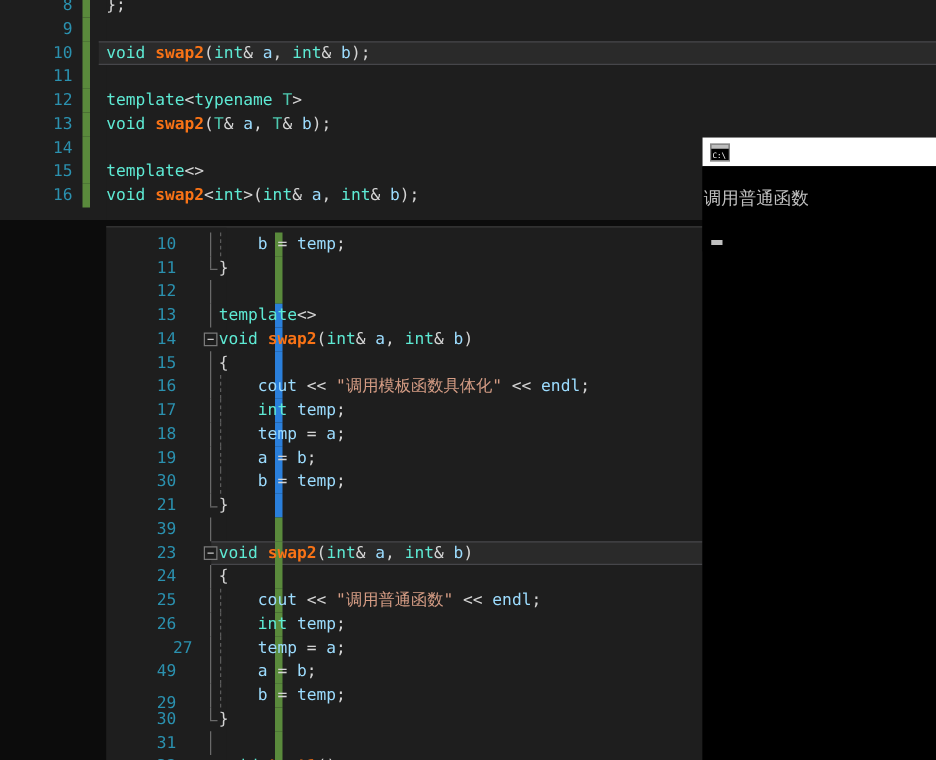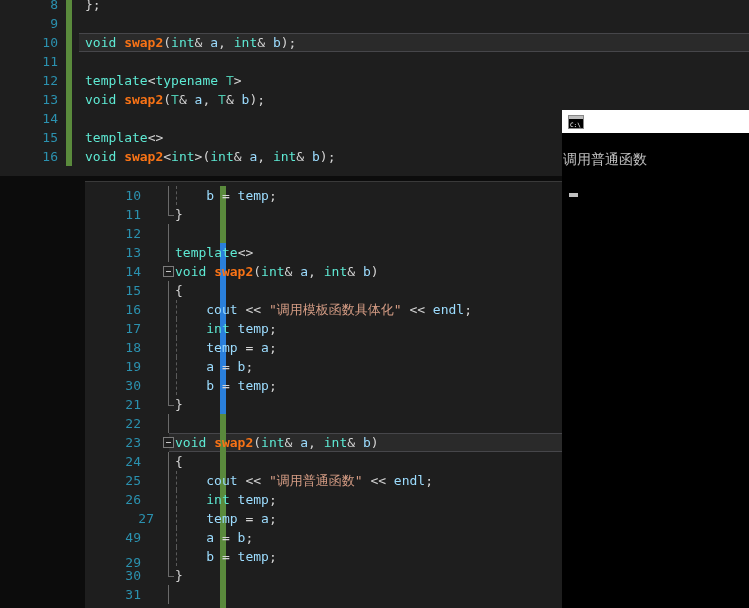--- a/index.html
+++ b/index.html
@@ -173,21 +173,21 @@
         <div class="linenum" style="top: 194px; left: 18px;">30</div>
         <div class="changebar chg-blue" style="top: 194px; height: 19px; left: 135px;"></div>
         <div class="guide-v" style="top: 194px; height: 19px; left: 83px;"></div>
         <div class="indent-guide" style="top: 194px; height: 19px; left: 91px;"></div>
         <div class="code" style="top: 194px; left: 121.28px;"><span class="id">b</span><span class="op"> = </span><span class="id">temp</span><span class="pun">;</span></div>
         <div class="linenum" style="top: 213px; left: 18px;">21</div>
         <div class="changebar chg-blue" style="top: 213px; height: 19px; left: 135px;"></div>
         <div class="guide-v" style="top: 213px; height: 10px; left: 83px;"></div>
         <div class="guide-elbow" style="top: 223px; left: 83px;"></div>
         <div class="code" style="top: 213px; left: 90px;"><span class="pun">}</span></div>
-        <div class="linenum" style="top: 232px; left: 18px;">22</div>
+        <div class="linenum" style="top: 232px; left: 18px;">39</div>
         <div class="changebar chg-green" style="top: 232px; height: 19px; left: 135px;"></div>
         <div class="guide-v" style="top: 232px; height: 19px; left: 83px;"></div>
         <div class="cur-line" style="top: 251px; left: 84px; width: 393px;"></div>
         <div class="linenum" style="top: 251px; left: 18px;">23</div>
         <div class="changebar chg-green" style="top: 251px; height: 19px; left: 135px;"></div>
         <div class="fold" style="top: 255px; left: 78px;"></div>
         <div class="code" style="top: 251px; left: 90px;"><span class="kw">void</span><span class="pl"> </span><span class="fn">swap2</span><span class="pun">(</span><span class="kw">int</span><span class="pun">&amp; </span><span class="id">a</span><span class="pun">, </span><span class="kw">int</span><span class="pun">&amp; </span><span class="id">b</span><span class="pun">)</span></div>
         <div class="linenum" style="top: 270px; left: 18px;">24</div>
         <div class="changebar chg-green" style="top: 270px; height: 19px; left: 135px;"></div>
         <div class="guide-v" style="top: 270px; height: 19px; left: 83px;"></div>

